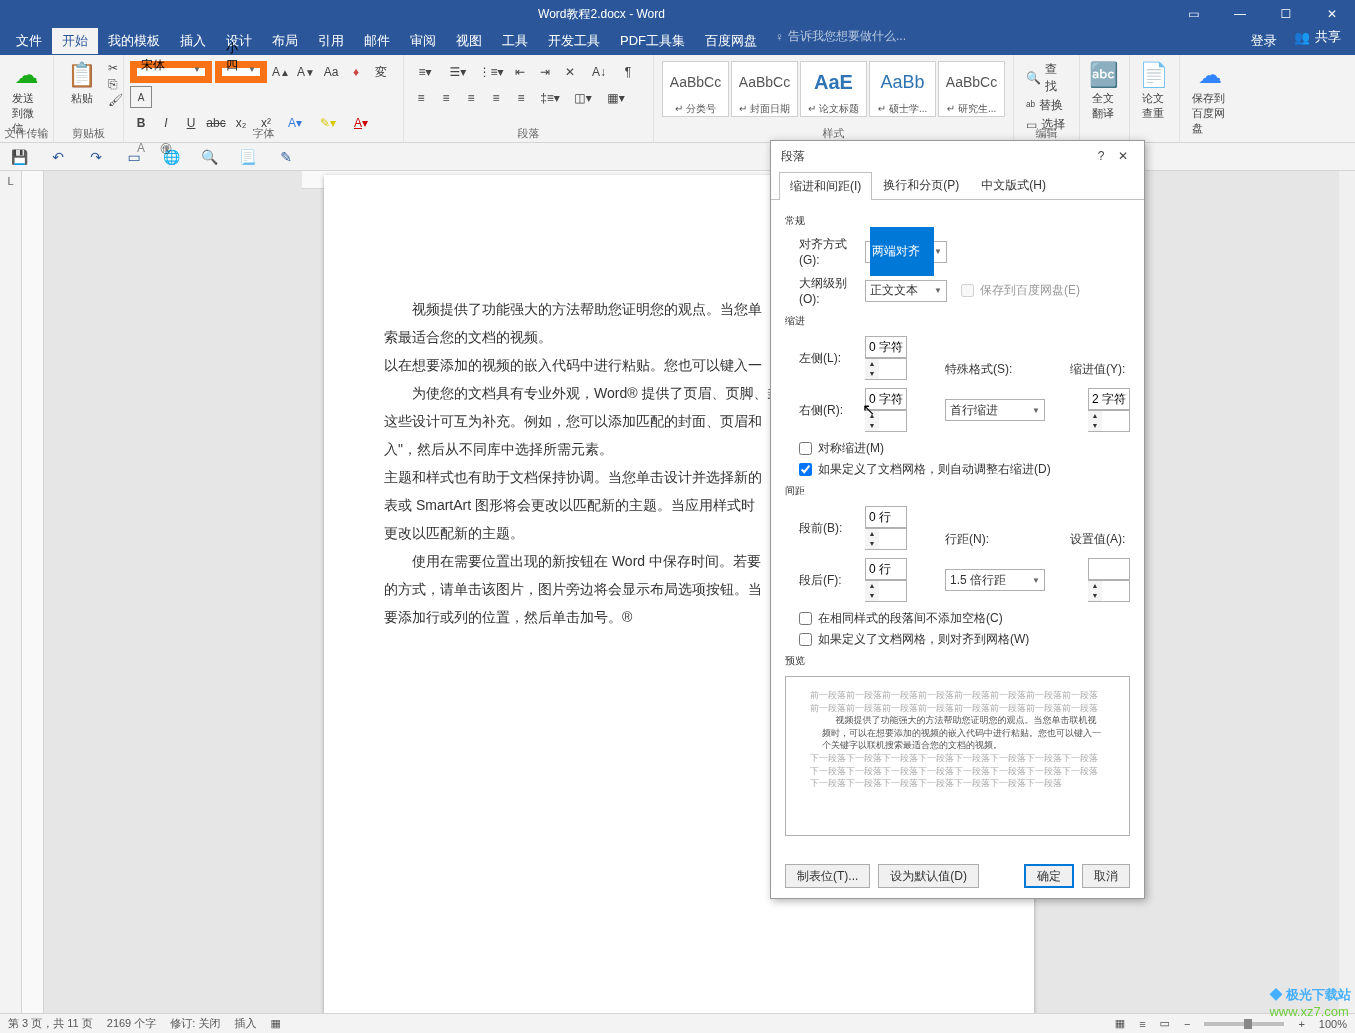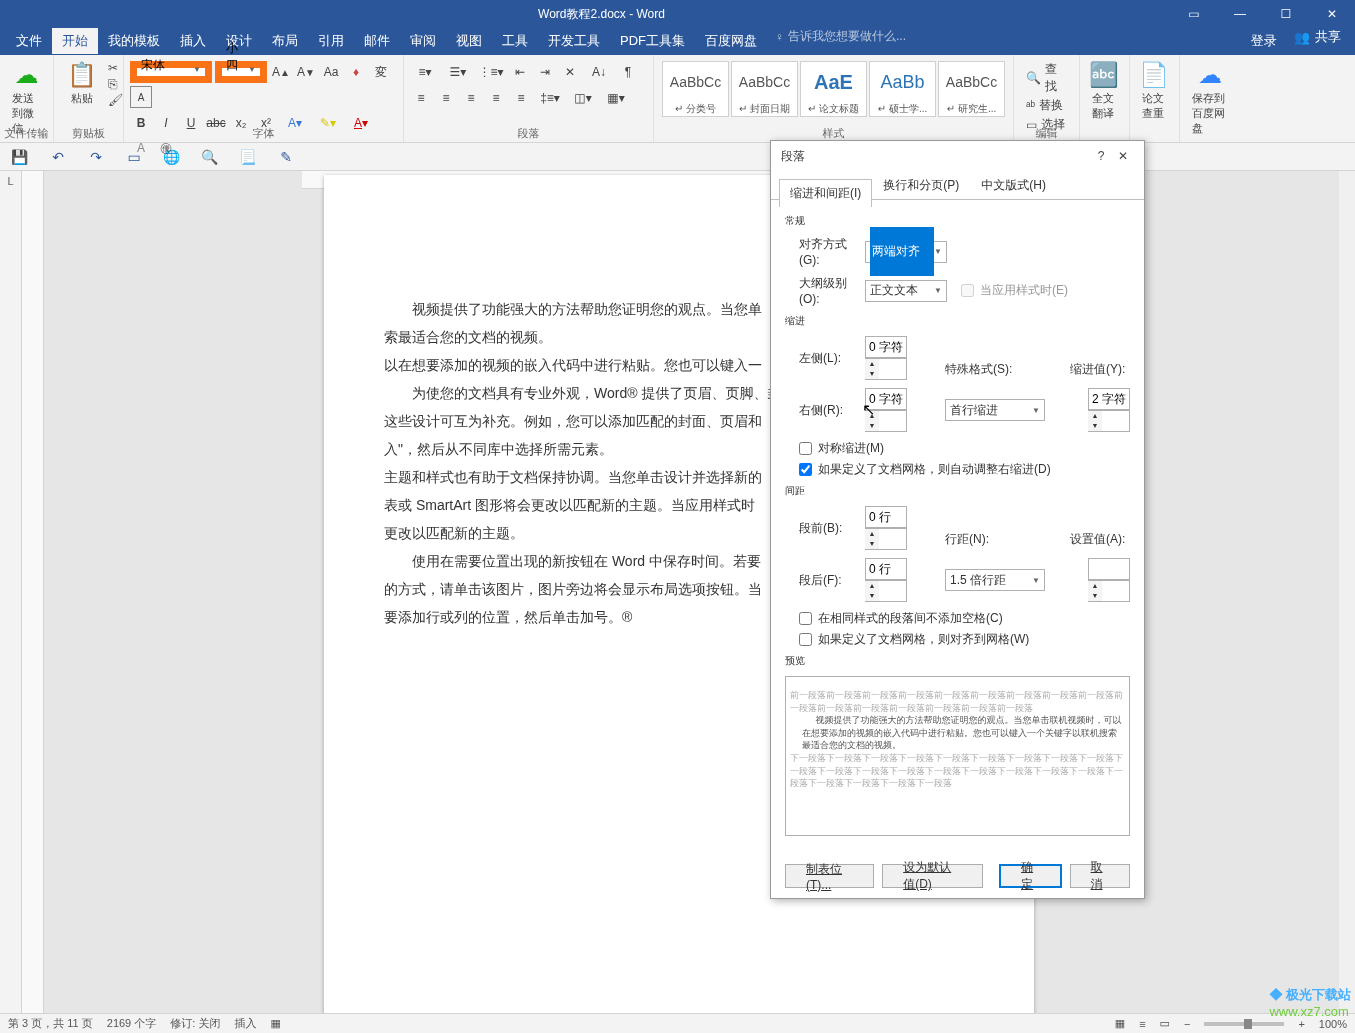--- a/index.html
+++ b/index.html
@@ -62,39 +62,39 @@
 .zoom-slider{width:80px;height:4px;background:#c0c0c0;position:relative;}
 .zoom-slider::after{content:"";position:absolute;left:50%;top:-3px;width:8px;height:10px;background:#888;}
 
 
 .dialog { position:absolute; left:770px; top:140px; width:375px; background:#fff; border:1px solid #999; box-shadow:2px 2px 8px rgba(0,0,0,.3); font-size:12px; color:#333; z-index:100;}
 .dlg-title { height:30px; display:flex; align-items:center; padding:0 10px; font-size:12px; color:#444;}
 .dlg-title .spacer{flex:1;}
 .dlg-close{width:22px;height:22px;display:flex;align-items:center;justify-content:center;}
 .dlg-tabs { display:flex; border-bottom:1px solid #c0c0c0; padding:0 8px;}
 .dlg-tab { padding:5px 10px; border:1px solid transparent; border-bottom:none; font-size:12px;}
-.dlg-tab.active{border-color:#c0c0c0; background:#fff; position:relative; top:8px;}
+.dlg-tab.active{border-color:#c0c0c0; background:#fff; position:relative; top:1px;}
 .dlg-body { padding:8px 14px;}
 .section-lbl { font-size:10px; color:#333; margin:6px 0 8px 0;}
 .frow { display:flex; align-items:center; gap:8px; margin-bottom:8px;}
 .frow .lbl { width:72px; padding-left:14px;}
 .frow .lbl2 { width:70px;margin-top:23px; }
 .dlg-input, .dlg-select { height:22px; border:1px solid #b0b0b0; padding:1px 4px; font-size:12px;}
 .dlg-select { display:flex; justify-content:space-between; align-items:center;}
 .selected-highlight{background:#0078d7;color:#fff;padding:16px 2px;display:inline-block;width:100%;}
 .spinner{display:flex;flex-direction:column;}
 .spinner input{width:42px;height:22px;border:1px solid #b0b0b0;font-size:12px;padding:0 3px;}
 .spin-btns{display:flex;flex-direction:column;border:1px solid #b0b0b0;border-left:none;}
 .spin-btns span{width:14px;height:10px;font-size:7px;line-height:10px;text-align:center;background:#f4f4f4;}
 .chk{display:flex;align-items:center;gap:6px;margin:4px 0 4px 14px;}
 .chk input{width:13px;height:13px;}
-.preview-box{border:1px solid #b0b0b0;height:160px;margin:6px 0 10px 0;padding:12px 4px;font-size:9px;color:#aaa;line-height:1.4;}
+.preview-box{border:1px solid #b0b0b0;height:160px;margin:6px 0 10px 0;padding:12px 24px;font-size:9px;color:#aaa;line-height:1.4;}
 .preview-box .dark{color:#555;}
 .dlg-buttons{display:flex;gap:8px;padding:10px 14px;border-top:none;justify-content:flex-start;}
-.dlg-btn{height:24px;padding:0 20px;border:1px solid #adadad;background:#f0f0f0;font-size:12px;display:flex;align-items:center;text-decoration:underline;}
+.dlg-btn{height:24px;padding:0 11px;border:1px solid #adadad;background:#f0f0f0;font-size:12px;display:flex;align-items:center;}
 .dlg-btn.primary{border:2px solid #0078d7;}
 .dlg-buttons .spacer{flex:1;}
 
 .cursor-pointer { position:absolute; left:862px; top:400px; z-index:200; font-size:16px; color:#000;}
 .watermark { position:absolute; right:4px; bottom:14px; font-size:13px; z-index:50;}
 .watermark .l1{color:#46b0ff;font-weight:bold;}
 .watermark .l2{color:#6fcf3c;}
 .dropdown-caret { font-size:8px; color:#666;}
 </style>
 </head>
@@ -367,21 +367,21 @@
       </div>
     </div>
     <div class="frow">
       <span class="lbl">大纲级别(O):</span>
       <div class="dlg-select" style="width:82px;">
         <span>正文文本</span>
           <span class="dropdown-caret">▼</span>
       </div>
       <label class="chk" style="margin:0 0 0 6px;color:#999;">
         <input type="checkbox" disabled="" style="">
-          <span>当应用样式时(E)</span>
+          <span>保存到百度网盘(E)</span>
       </label>
     </div>
 
     <div class="section-lbl">缩进</div>
     <div class="frow">
       <span class="lbl">左侧(L):</span>
       <div class="spinner">
           <input value="0 字符" style="">
           <div class="spin-btns">
             <span>▲</span>

